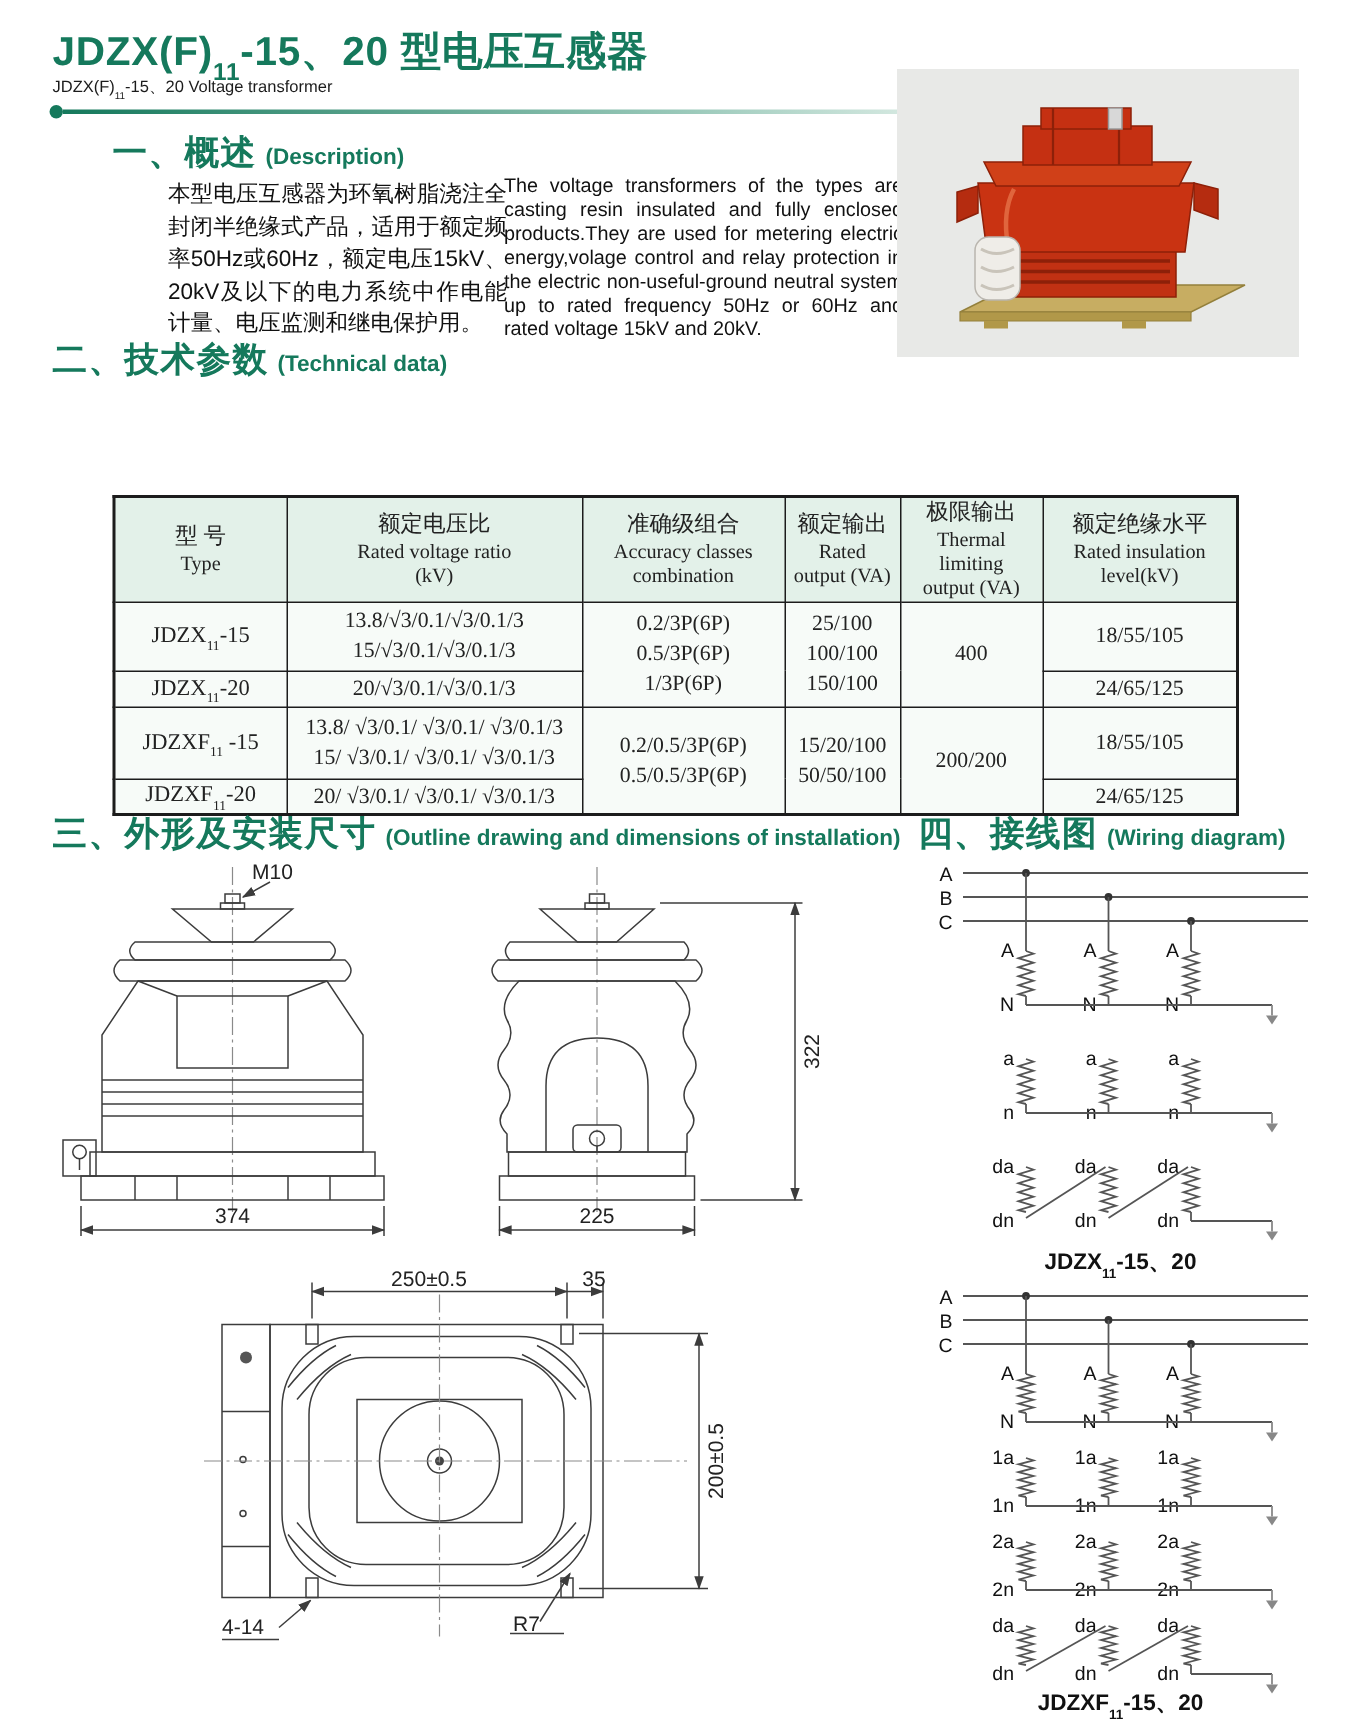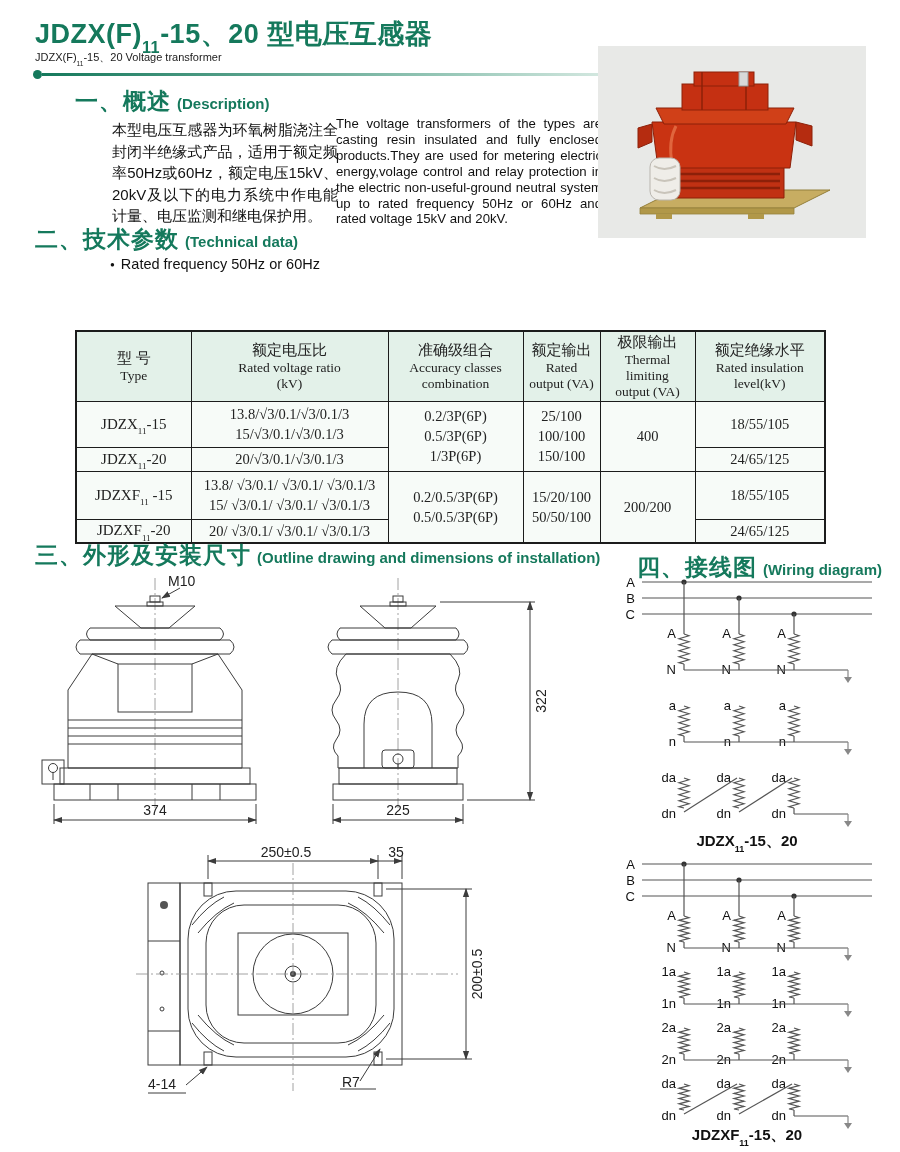--- a/index.html
+++ b/index.html
@@ -82,21 +82,20 @@
     <rect x="141" y="26" width="9" height="14" fill="#d8d8d8" stroke="#9a9a9a" stroke-width="1"></rect>
     <rect x="52" y="112" width="30" height="42" rx="9" fill="#efede8" stroke="#b9b5ae" stroke-width="1"></rect>
     <path d="M56,120 q10,6 22,0 M56,132 q10,6 22,0 M56,144 q10,6 22,0" stroke="#c9c4ba" stroke-width="2" fill="none"></path>
   </svg>
 </div>
 
 <div class="abs sec-head" style="left:35px;top:224px;">
   <span class="num">二、</span><span class="cn">技术参数</span><span class="en">(Technical data)</span>
 </div>
 <ul class="abs bullets">
-  <li>Rated frequency 50Hz or 60Hz</li>
 </ul>
 
 <table class="spec abs">
   <colgroup>
       <col style="width:115px">
       <col style="width:197px">
       <col style="width:135px">
       <col style="width:77px">
       <col style="width:95px">
       <col style="width:130px">
@@ -182,21 +181,21 @@
       <td class="cell">20/ √3/0.1/ √3/0.1/ √3/0.1/3</td>
       <td class="cell">24/65/125</td>
     </tr>
   </tbody>
 </table>
 
 <div class="abs sec-head" style="left:35px;top:540px;text-align:center;">
   <span class="num">三、</span><span class="cn">外形及安装尺寸</span><span class="en">(Outline drawing and dimensions of installation)</span>
 </div>
 
-<div class="abs sec-head" style="left:637px;top:540px;margin-top:12px;">
+<div class="abs sec-head" style="left:612px;top:540px;">
   <span class="num">四、</span><span class="cn">接线图</span><span class="en">(Wiring diagram)</span>
 </div>
 
 <svg class="abs" style="left:30px;top:572px;" width="550" height="262" viewBox="0 0 550 262">
   <defs>
     <marker id="arr" viewBox="0 0 10 10" refX="9" refY="5" markerWidth="9" markerHeight="9" orient="auto-start-reverse">
       <path d="M0,1.5 L10,5 L0,8.5 Z" fill="#3c3c3c"></path>
     </marker>
   </defs>
 

